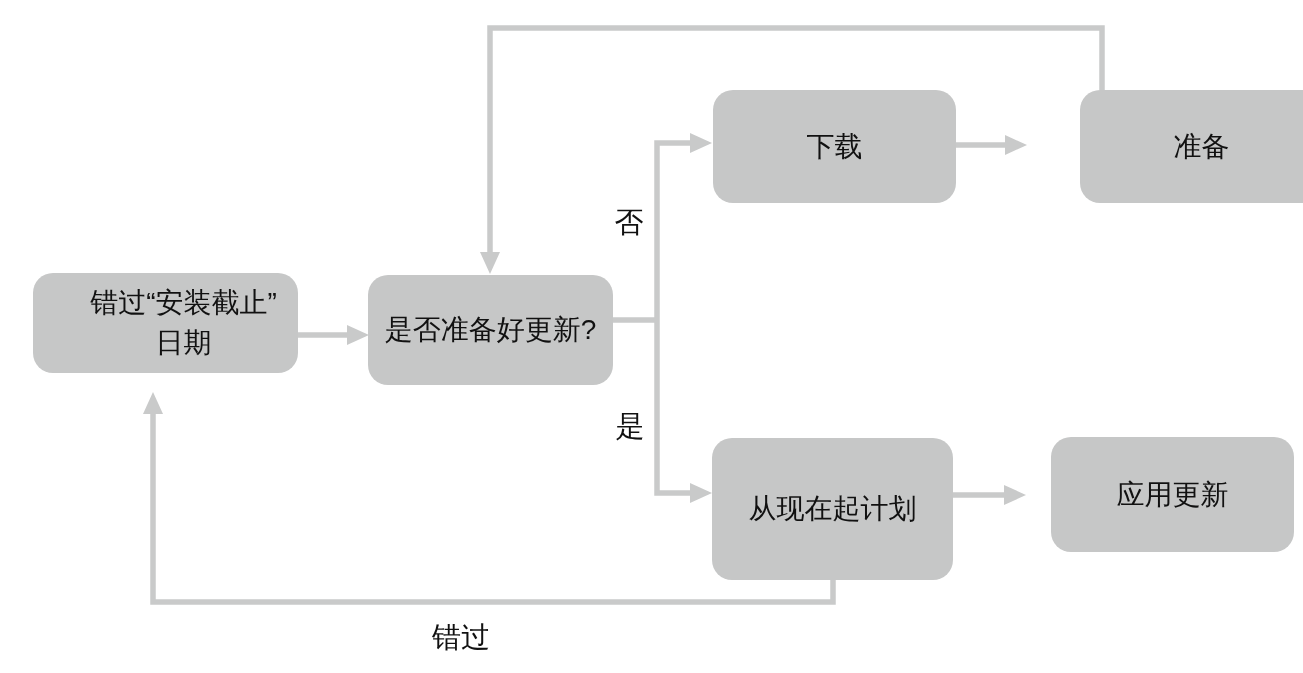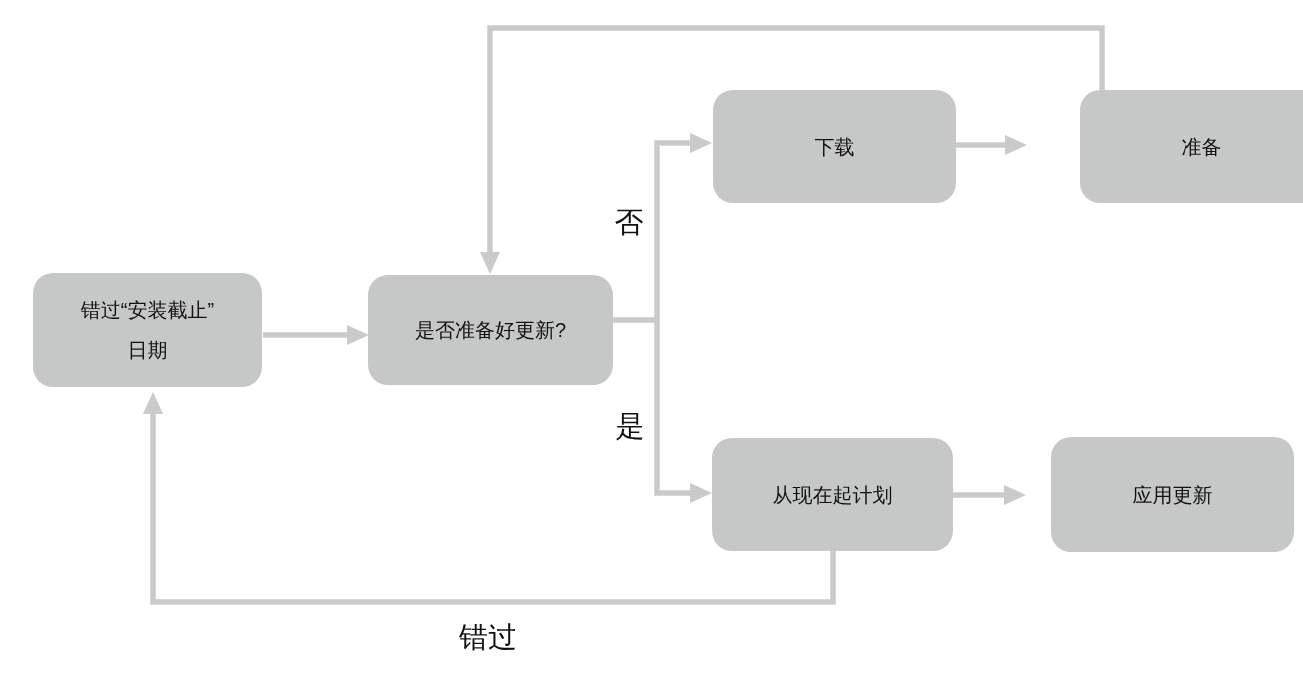--- a/index.html
+++ b/index.html
@@ -27,41 +27,41 @@
   .node {
     position: absolute;
     background: var(--node-fill, #c6c7c7);
     border-radius: 20px;
     display: flex;
     flex-direction: column;
     align-items: center;
     justify-content: center;
     text-align: center;
     color: var(--text-color, #111111);
-    font-size: 20px;
+    font-size: 28px;
     line-height: 40px;
     font-weight: 400;
   }
-  .node-a { left: 33px;   top: 273px; width: 229px; height: 114px; }
+  .node-a { left: 33px;   top: 273px; width: 229px; height: 100px; padding-left: 36px; }
   .node-b { left: 368px;  top: 275px; width: 245px; height: 110px; }
   .node-c { left: 713px;  top: 90px;  width: 243px; height: 113px; }
   .node-d { left: 1080px; top: 90px;  width: 243px; height: 113px; }
-  .node-e { left: 712px;  top: 438px; width: 241px; height: 113px; }
+  .node-e { left: 712px;  top: 438px; width: 241px; height: 142px; }
   .node-f { left: 1027px; top: 437px; width: 243px; height: 115px; margin-left: 24px; }
   .edge-label {
     position: absolute;
     transform: translate(-50%, -50%);
     font-size: 29px;
     line-height: 1;
     color: var(--text-color, #111111);
     white-space: nowrap;
   }
   .label-no     { left: 629px; top: 222px; }
   .label-yes    { left: 630px; top: 426px; }
-  .label-missed { left: 488px; top: 637px; }
+  .label-missed { left: 461px; top: 637px; }
 </style>
 </head>
 <body>
 
 <div class="canvas">
 
   <svg class="edges" viewBox="0 0 1303 673" xmlns="http://www.w3.org/2000/svg">
     <defs>
       <marker id="arrow" markerUnits="userSpaceOnUse" markerWidth="26" markerHeight="26" refX="2" refY="13" orient="auto">
         <path d="M2,3 L24,13 L2,23 Z"></path>

